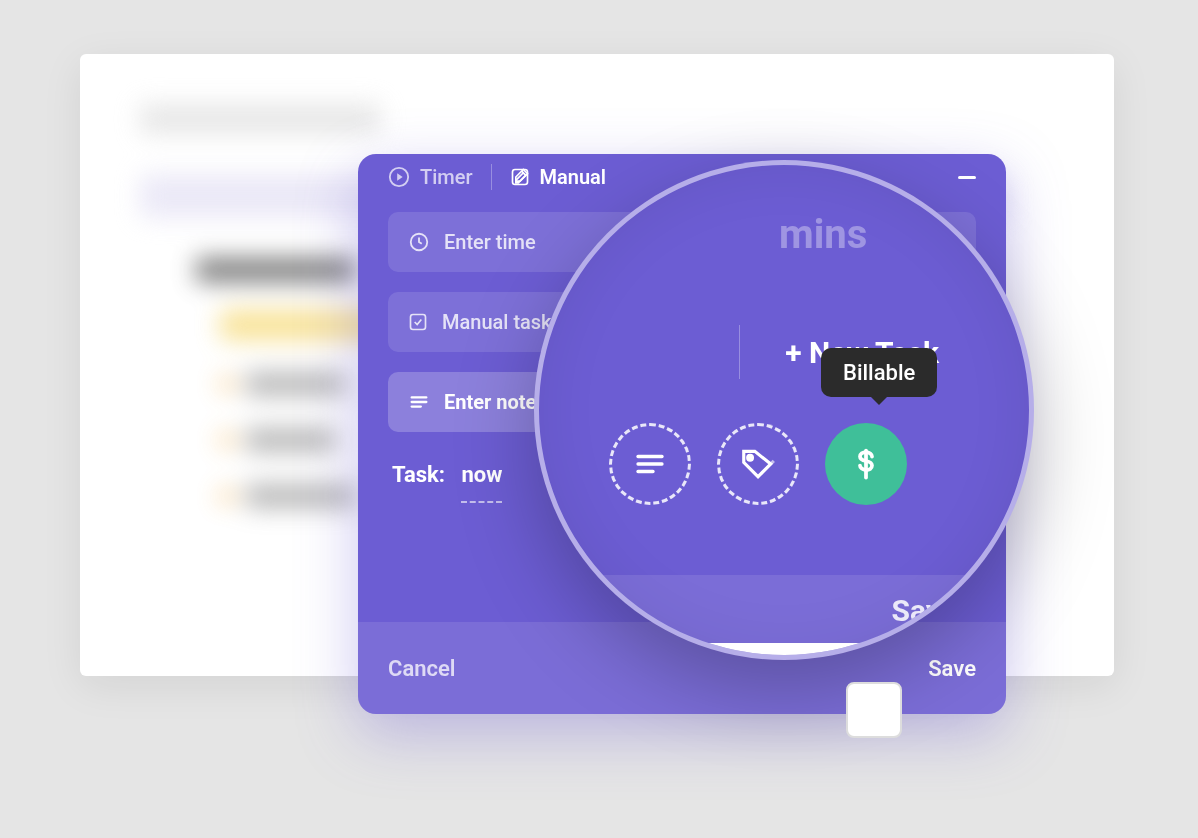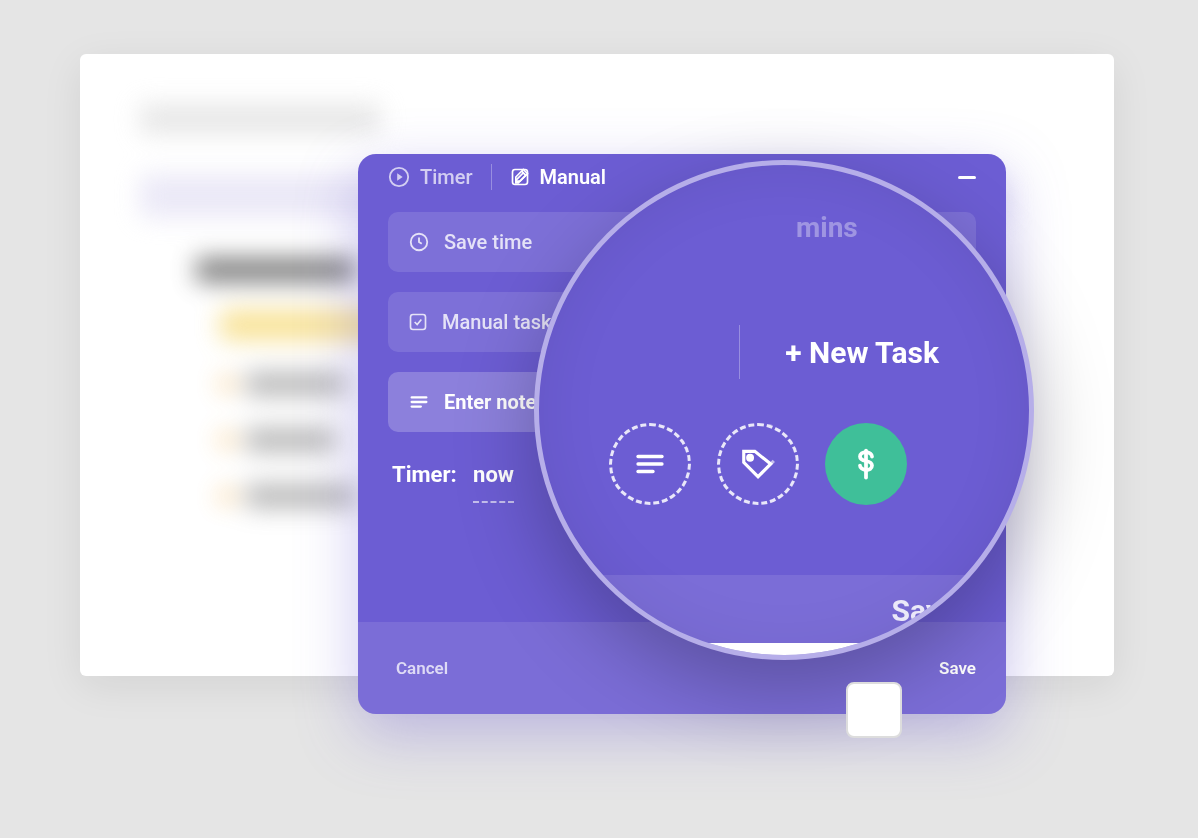--- a/index.html
+++ b/index.html
@@ -191,25 +191,24 @@
       height: 92px;
       background: rgba(255,255,255,0.10);
       display: flex;
       align-items: center;
       justify-content: space-between;
       padding: 0 30px;
       border-radius: 0 0 18px 18px;
     }
     
     .btn-text {
-      font-size: 17px;
+      font-size: 22px;
       font-weight: 600;
       color: rgba(255,255,255,0.75);
       cursor: pointer;
-      margin-left: 8px;
     }
     
     
     .mag {
       position: absolute;
       top: 160px;
       left: 534px;
       width: 500px;
       height: 500px;
       border-radius: 50%;
@@ -221,22 +220,22 @@
     
     .mag-inner {
       position: relative;
       width: 100%;
       height: 100%;
     }
     
     .mag-mins {
       position: absolute;
       top: 46px;
-      left: 257px;
-      font-size: 28px;
+      left: 240px;
+      font-size: 40px;
       font-weight: 700;
       color: rgba(255,255,255,0.35);
     }
     
     .mag-newtask {
       position: absolute;
       top: 150px;
       left: 100px;
       width: 320px;
       height: 74px;
@@ -429,21 +428,21 @@
     </div>
 
     <div class="panel-body">
       <div class="input-row">
         <span>
           <svg width="22" height="22" viewBox="0 0 24 24" fill="none" stroke="currentColor" stroke-width="2">
             <circle cx="12" cy="12" r="9"></circle>
             <path d="M12 7v5l3 2"></path>
           </svg>
         </span>
-        <span>Save time</span>
+        <span>Enter time</span>
       </div>
 
       <div class="input-row">
         <span>
           <svg width="20" height="20" viewBox="0 0 24 24" fill="none" stroke="currentColor" stroke-width="2">
             <rect x="3" y="3" width="18" height="18" rx="3"></rect>
             <path d="M8 12l3 3 5-6"></path>
           </svg>
         </span>
         <span>Manual task</span>
@@ -454,21 +453,21 @@
           <svg width="22" height="22" viewBox="0 0 24 24" fill="none" stroke="currentColor" stroke-width="2.5" stroke-linecap="round">
             <line x1="4" y1="7" x2="20" y2="7"></line>
             <line x1="4" y1="12" x2="20" y2="12"></line>
             <line x1="4" y1="17" x2="14" y2="17"></line>
           </svg>
         </span>
         <span>Enter notes</span>
       </div>
 
       <div class="when-row">
-        <span>Timer:</span>
+        <span>Task:</span>
         <span>&nbsp;</span>
         <span class="when-val">now</span>
       </div>
     </div>
 
     <div class="panel-footer">
       <div class="btn-text">Cancel</div>
       <div class="btn-text" style="color:#fff">Save</div>
     </div>
   </div>
@@ -478,20 +477,23 @@
 <div class="mag">
   <div class="mag-inner">
 
     <div class="mag-mins">mins</div>
 
     <div class="mag-newtask">
       <div class="mag-newtask-div"></div>
       <div class="mag-newtask-text">+ New Task</div>
     </div>
 
+    <div class="tooltip">
+      <span>Billable</span>
+    </div>
 
     <div class="mag-icons">
       <div class="mag-icon-circle dashed-circle">
         <span>
           <svg width="36" height="36" viewBox="0 0 24 24" fill="none" stroke="currentColor" stroke-width="2.2" stroke-linecap="round">
             <line x1="4" y1="7" x2="20" y2="7"></line>
             <line x1="4" y1="12" x2="20" y2="12"></line>
             <line x1="4" y1="17" x2="14" y2="17"></line>
           </svg>
         </span>

